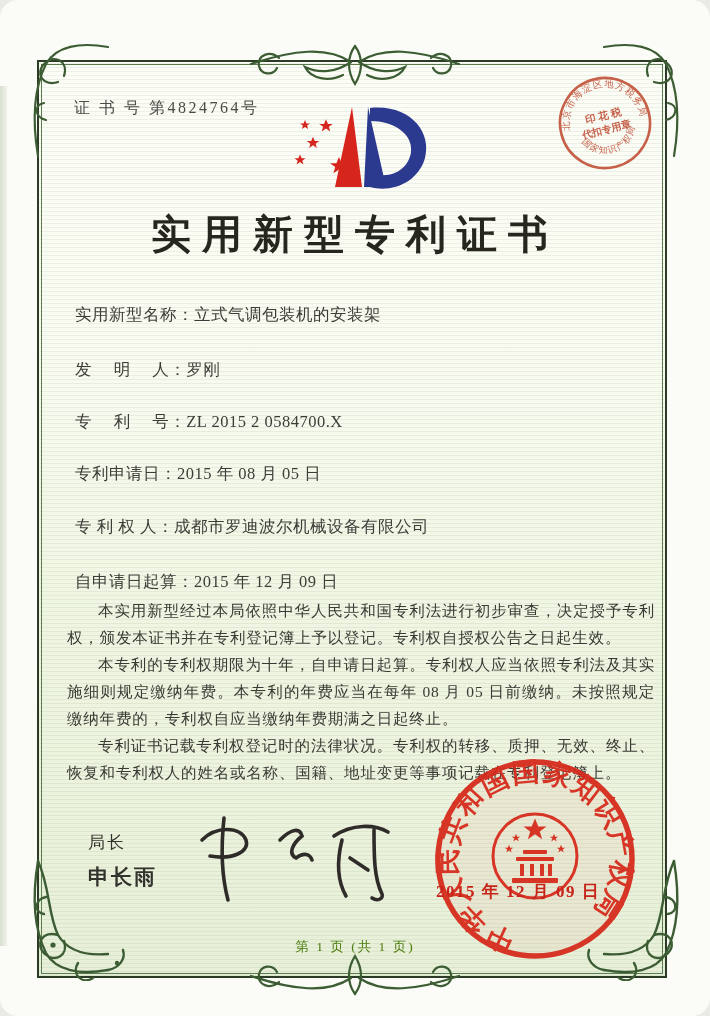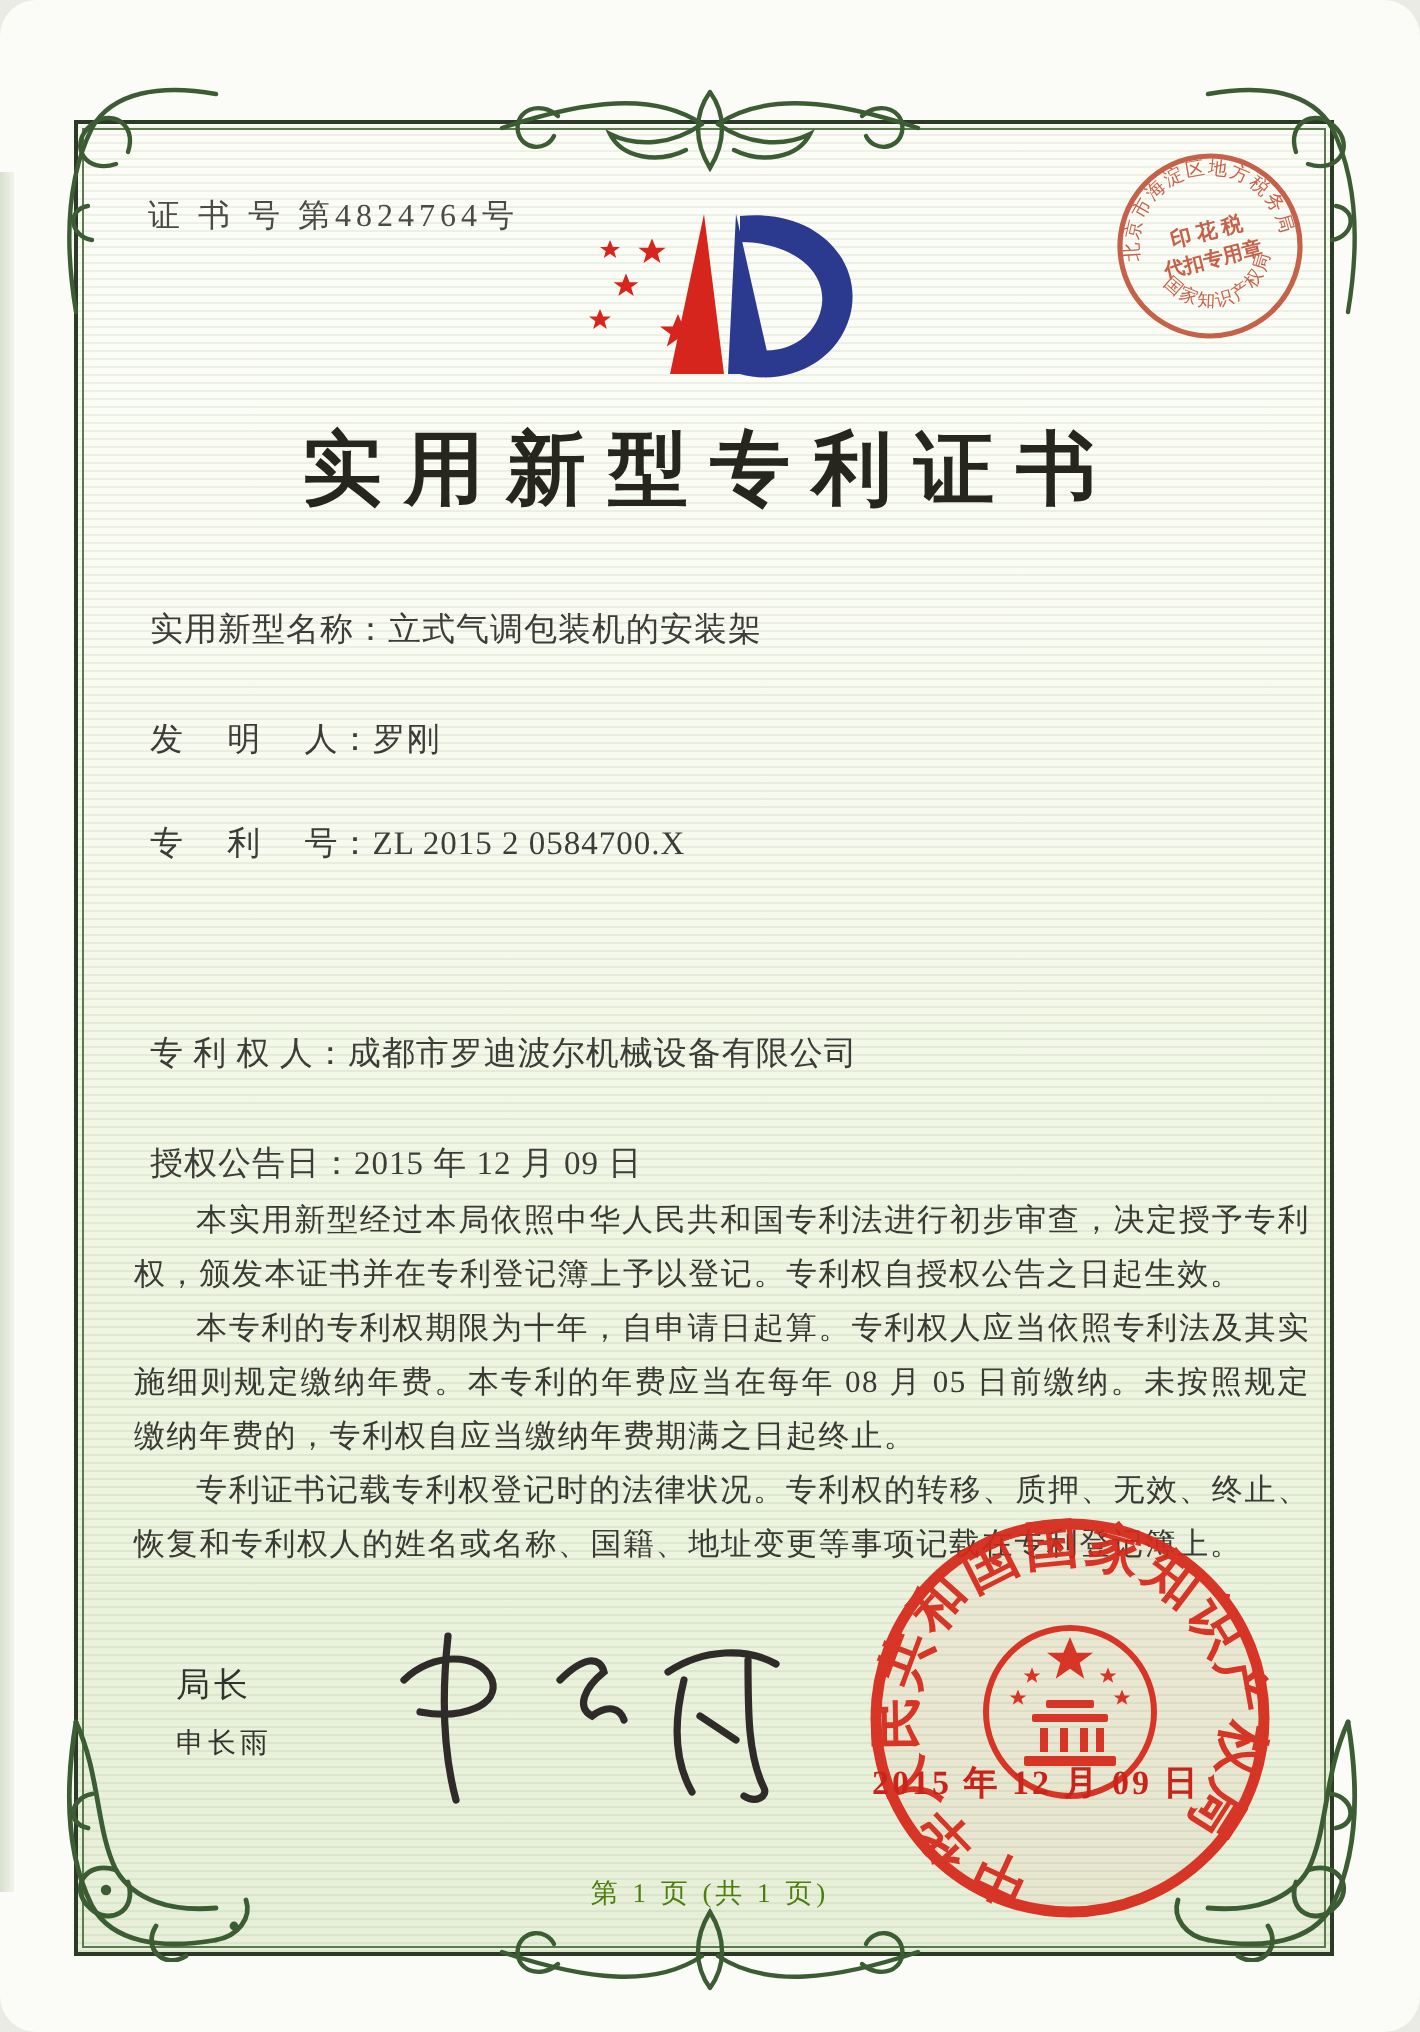--- a/index.html
+++ b/index.html
@@ -35,21 +35,21 @@
   .field { position:absolute; left:75px; font-size:16.5px; color:#3c3c38; letter-spacing:.5px; white-space:nowrap; }
   .f0{top:304px} .f1{top:359px} .f2{top:411px} .f3{top:463px} .f4{top:516px} .f5{top:571px}
   .body-text {
     position:absolute; left:67px; top:597px; width:588px;
     font-size:15.5px; line-height:27px; color:#3a3a35; letter-spacing:.8px;
     text-align:justify;
   }
   .body-text p { text-indent:2em; }
   .signer-title { position:absolute; left:88px; top:831px; font-size:17px; font-weight:normal;
     color:#33332e; font-family:"Liberation Sans","DejaVu Sans",sans-serif; letter-spacing:2px; }
-  .signer-name  { position:absolute; left:88px; top:863px; font-size:14px; font-weight:normal;
+  .signer-name  { position:absolute; left:88px; top:863px; font-size:21px; font-weight:bold;
     color:#33332e; font-family:"Liberation Sans","DejaVu Sans",sans-serif; letter-spacing:2px; }
   .signature-svg { position:absolute; left:188px; top:806px; }
   .footer {
     position:absolute; left:0; top:938px; width:100%; text-align:center;
     font-size:13.5px; color:#4d7c0f; letter-spacing:2px;
   }
   
   .tax-stamp { position:absolute; left:556px; top:74px; opacity:.88; }
   .big-seal  { position:absolute; left:430px; top:754px; opacity:.93; }
   .seal-date {
@@ -157,22 +157,23 @@
       <path transform="translate(44,30) scale(0.68)" d="M0,-10 L2.9,-3.1 10,-3.1 4.2,1.2 6.2,8.1 0,3.8 -6.2,8.1 -4.2,1.2 -10,-3.1 -2.9,-3.1 Z"></path>
       <path transform="translate(57,70) scale(0.9)" d="M0,-10 L2.9,-3.1 10,-3.1 4.2,1.2 6.2,8.1 0,3.8 -6.2,8.1 -4.2,1.2 -10,-3.1 -2.9,-3.1 Z"></path>
     </g>
   </svg>
 
   <div class="title">实用新型专利证书</div>
 
   <div class="field f0"><span>实用新型名称：</span><span>立式气调包装机的安装架</span></div>
   <div class="field f1"><span>发　 明　 人：</span><span>罗刚</span></div>
   <div class="field f2"><span>专　 利　 号：</span><span>ZL 2015 2 0584700.X</span></div>
+  <div class="field f3"><span>专利申请日：</span><span>2015 年 08 月 05 日</span></div>
   <div class="field f4"><span>专 利 权 人：</span><span>成都市罗迪波尔机械设备有限公司</span></div>
-  <div class="field f5"><span>授权公告日：</span><span>2015 年 12 月 09 日</span></div>
+  <div class="field f5"><span>自申请日起算：</span><span>2015 年 12 月 09 日</span></div>
 
   <div class="body-text">
     <p>本实用新型经过本局依照中华人民共和国专利法进行初步审查，决定授予专利权，颁发本证书并在专利登记簿上予以登记。专利权自授权公告之日起生效。</p>
     <p>本专利的专利权期限为十年，自申请日起算。专利权人应当依照专利法及其实施细则规定缴纳年费。本专利的年费应当在每年 08 月 05 日前缴纳。未按照规定缴纳年费的，专利权自应当缴纳年费期满之日起终止。</p>
     <p>专利证书记载专利权登记时的法律状况。专利权的转移、质押、无效、终止、恢复和专利权人的姓名或名称、国籍、地址变更等事项记载在专利登记簿上。</p>
   </div>
 
   <div class="signer-title">局长</div>
   <div class="signer-name">申长雨</div>
   <svg class="signature-svg" width="210" height="100" viewBox="0 0 210 100">

